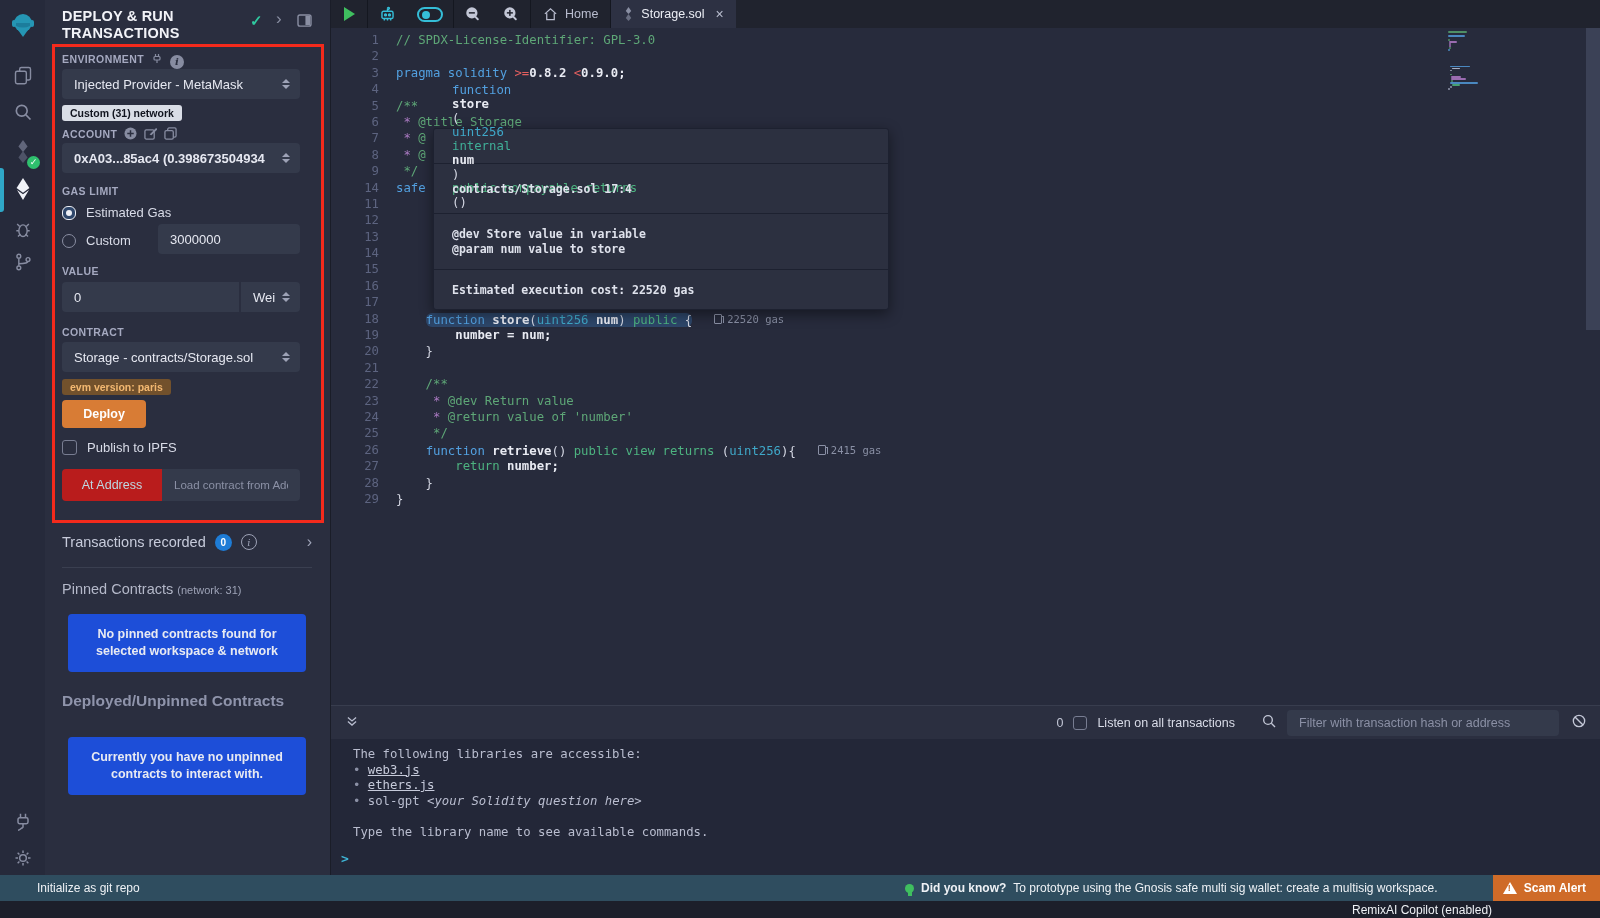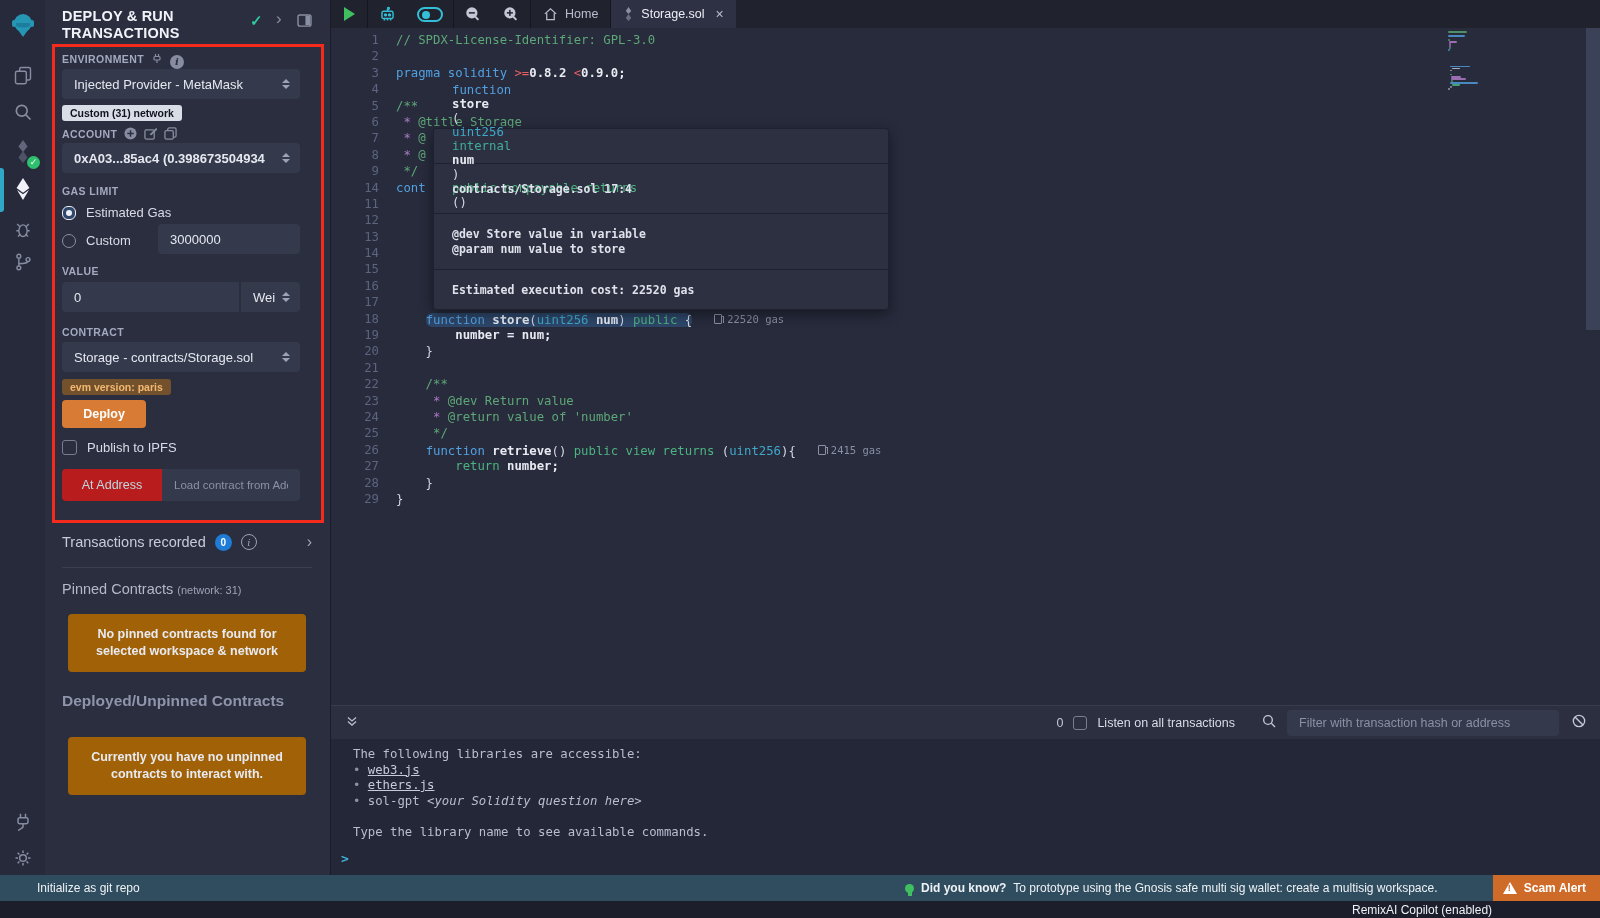--- a/index.html
+++ b/index.html
@@ -51,21 +51,21 @@
   .tx-row { position:absolute; left:17px; top:533px; width:250px; display:flex; align-items:center; }
   .tx-label { font-size:14.5px; color:#c7cbdb; }
   .tx-badge { width:17px; height:17px; border-radius:50%; background:#1e7cd6; color:#fff; font-size:10px; font-weight:bold;
               line-height:17px; text-align:center; margin-left:9px; }
   .tx-info { width:16px; height:16px; border-radius:50%; border:1px solid #9da2b6; color:#9da2b6; font-family:"DejaVu Serif",serif;
              font-style:italic; font-size:10px; line-height:15px; text-align:center; margin-left:9px; }
   .tx-chev { margin-left:auto; color:#9da2b6; font-size:16px; }
   .sp-div { position:absolute; left:17px; top:567px; width:250px; border-top:1px solid #3a3f50; }
   .pin-title { position:absolute; left:17px; top:581px; font-size:14.5px; color:#b4b8c9; }
   .pin-title small { font-size:11px; color:#9da2b6; }
-  .empty-box { position:absolute; left:23px; width:238px; background:#a16207; border-radius:4px; display:flex;
+  .empty-box { position:absolute; left:23px; width:238px; background:#1d4ed8; border-radius:4px; display:flex;
                align-items:center; justify-content:center; text-align:center; font-size:12.5px; font-weight:bold; color:#e8eaf2; line-height:17px; padding:8px 18px; }
   .unpin-title { position:absolute; left:17px; top:692px; font-size:15.5px; font-weight:bold; color:#8f94ab; }
 
   
   .red-box { position:absolute; left:52px; top:44px; width:272px; height:479px; border:3px solid #f42a1c; z-index:30; pointer-events:none; }
 
   
   .main { position:absolute; left:330px; top:0; width:1270px; height:875px; background:#272b3c; border-left:1px solid #1a1d28; }
   .topbar { position:absolute; left:0; top:0; width:1270px; height:28px; background:#20232e; display:flex; align-items:stretch; }
   .tb-btn { display:flex; align-items:center; justify-content:center; padding:0 10px; cursor:pointer; }
@@ -363,21 +363,21 @@
       <div class="code-lines">
           <div class="code-line"><span class="ln">1</span><span class="lc"><span class="tk-cm">// SPDX-License-Identifier: GPL-3.0</span></span></div>
           <div class="code-line"><span class="ln">2</span><span class="lc"></span></div>
           <div class="code-line"><span class="ln">3</span><span class="lc"><span class="tk-kw">pragma solidity </span><span class="tk-op">&gt;=</span><span class="tk-b">0.8.2 </span><span class="tk-op">&lt;</span><span class="tk-b">0.9.0;</span></span></div>
           <div class="code-line"><span class="ln">4</span><span class="lc"></span></div>
           <div class="code-line"><span class="ln">5</span><span class="lc"><span class="tk-cm">/**</span></span></div>
           <div class="code-line"><span class="ln">6</span><span class="lc"><span class="tk-cm"> </span><span class="tk-st">*</span><span class="tk-cm"> @title Storage</span></span></div>
           <div class="code-line"><span class="ln">7</span><span class="lc"><span class="tk-cm"> </span><span class="tk-st">*</span><span class="tk-cm"> @</span></span></div>
           <div class="code-line"><span class="ln">8</span><span class="lc"><span class="tk-cm"> </span><span class="tk-st">*</span><span class="tk-cm"> @</span></span></div>
           <div class="code-line"><span class="ln">9</span><span class="lc"><span class="tk-cm"> */</span></span></div>
-          <div class="code-line"><span class="ln">14</span><span class="lc"><span class="tk-kw">cont</span></span></div>
+          <div class="code-line"><span class="ln">14</span><span class="lc"><span class="tk-kw">safe</span></span></div>
           <div class="code-line"><span class="ln">11</span><span class="lc"></span></div>
           <div class="code-line"><span class="ln">12</span><span class="lc"></span></div>
           <div class="code-line"><span class="ln">13</span><span class="lc"></span></div>
           <div class="code-line"><span class="ln">14</span><span class="lc"></span></div>
           <div class="code-line"><span class="ln">15</span><span class="lc"></span></div>
           <div class="code-line"><span class="ln">16</span><span class="lc"></span></div>
           <div class="code-line"><span class="ln">17</span><span class="lc"></span></div>
           <div class="code-line"><span class="ln">18</span><span class="lc"><span class="tk-txt">    </span><span class="sel"><span class="tk-kw">function </span><span class="tk-b">store</span><span class="tk-txt">(</span><span class="tk-ty">uint256</span><span class="tk-b"> num</span><span class="tk-txt">) </span><span class="tk-mod">public</span><span class="tk-txt"> {</span></span><span class="gas-hint"><span class="gas-icon"></span><span>22520 gas</span></span></span></div>
           <div class="code-line"><span class="ln">19</span><span class="lc"><span class="tk-b">        number = num;</span></span></div>
           <div class="code-line"><span class="ln">20</span><span class="lc"><span class="tk-txt">    }</span></span></div>

